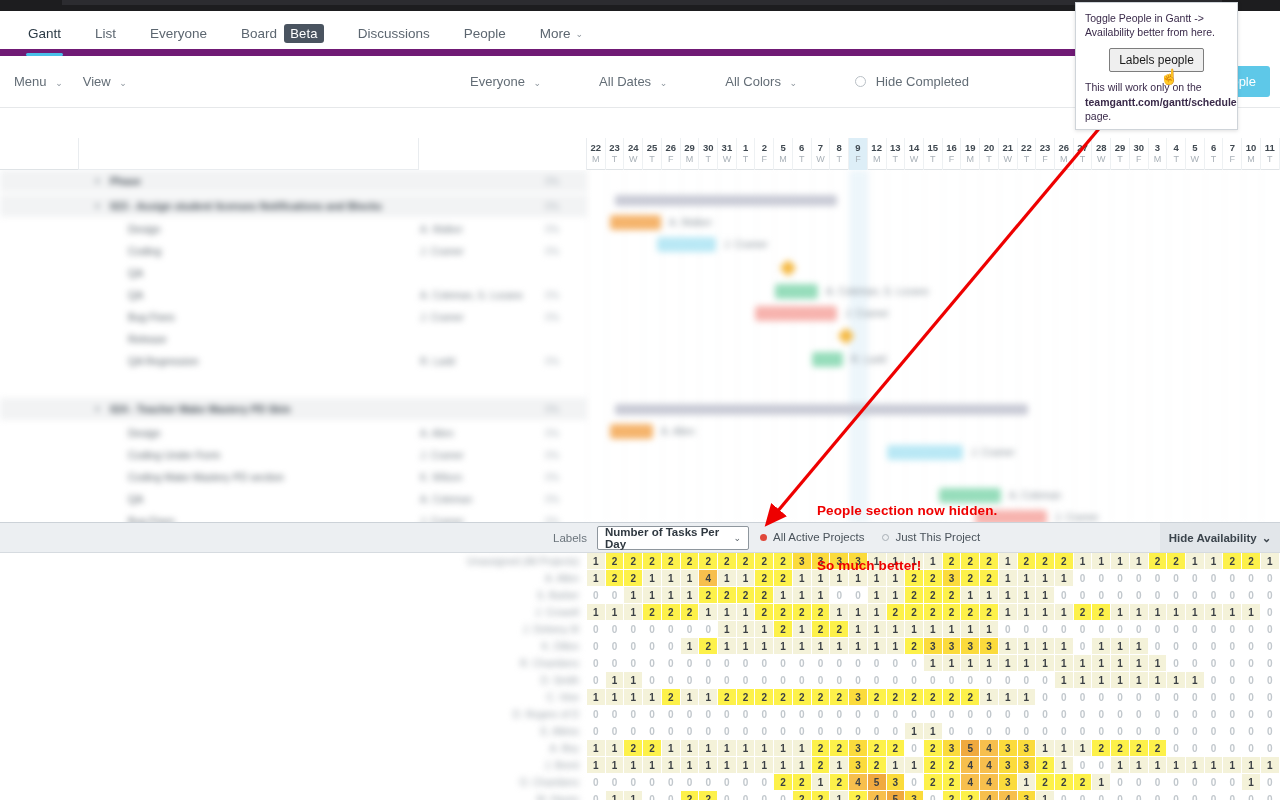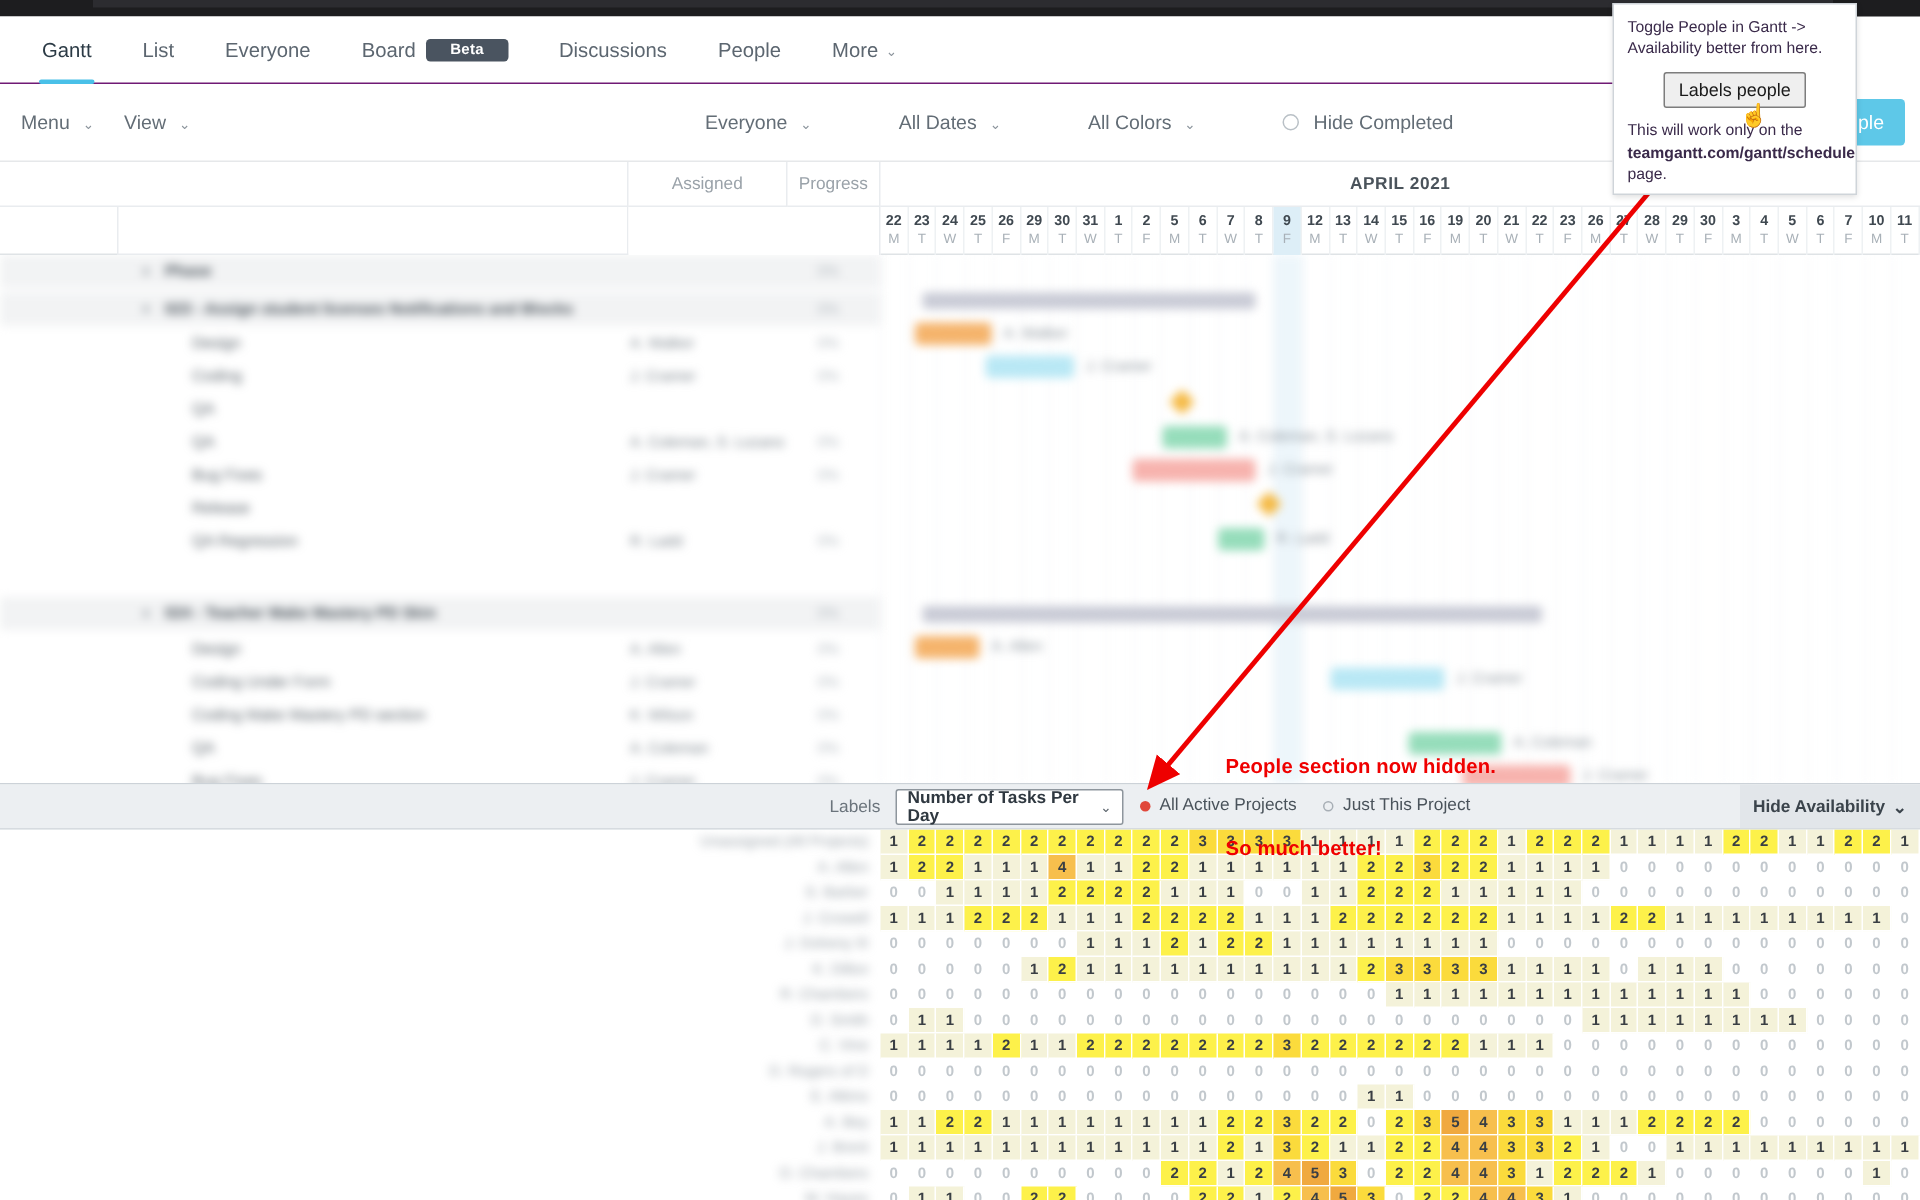--- a/index.html
+++ b/index.html
@@ -11,36 +11,36 @@
   }
   #root { position: relative; width: 1280px; height: 800px; overflow: hidden; }
 
   
   .top-strip { position:absolute; top:0; left:0; width:1280px; height:11px; background:#1d1d1f; }
   .top-strip-inner { position:absolute; top:0; left:62px; width:1160px; height:5px; background:#2c2c30; }
 
   
   .nav {
     position:absolute; top:11px; left:0; width:1104px; height:45px;
-    background:#fff; border-bottom:1px solid #701a75;
+    background:#fff; border-bottom:7px solid #701a75;
   }
   .nav-tabs { display:flex; align-items:center; height:45px; padding-left:12px; gap:2px; }
   .nav-tab {
     position:relative; height:45px; display:flex; align-items:center;
     padding:0 16px; font-size:13.5px; color:#5c6670; cursor:pointer;
     white-space:nowrap;
   }
   .nav-tab.active { color:#2b3a45; font-weight:400; }
   .nav-tab.active::after {
     content:""; position:absolute; bottom:0; left:14px; right:14px;
     height:3px; background:#49c0e8; border-radius:2px;
   }
   .beta-badge {
     display:inline-block; margin-left:7px; background:#4a5460; color:#fff;
-    font-size:10px; font-weight:bold; padding:2px 16px; border-radius:3px;
+    font-size:13px; font-weight:normal; padding:2px 6px; border-radius:3px;
     letter-spacing:0.2px; vertical-align:middle;
   }
   .caret { display:inline-block; margin-left:5px; font-size:9px; color:#8b949c; }
 
   
   .toolbar {
     position:absolute; top:56px; left:0; width:1280px; height:52px;
     background:#fff; border-bottom:1px solid #e6e8ea;
     display:flex; align-items:center;
   }
@@ -258,26 +258,20 @@
       </div>
     </div>
     <div class="tb-right">
       <div class="help-circle">?</div>
       <div class="sep-v"></div>
       <button class="btn-people">Add People</button>
     </div>
   </div>
 
   <div class="colhead">
-    <div class="ch-row1">
-      <div class="ch-cell ch-blank-l"></div>
-      <div class="ch-cell ch-assigned">Assigned</div>
-      <div class="ch-cell ch-progress">Progress</div>
-      <div class="ch-month">APRIL 2021</div>
-    </div>
     <div class="ch-row2">
       <div class="side-box"></div>
       <div class="side-box2"></div>
       <div class="days" id="days-strip">
           <div class="day">
             <div class="dnum">22</div>
             <div class="ddow">M</div>
           </div>
           <div class="day">
             <div class="dnum">23</div>

